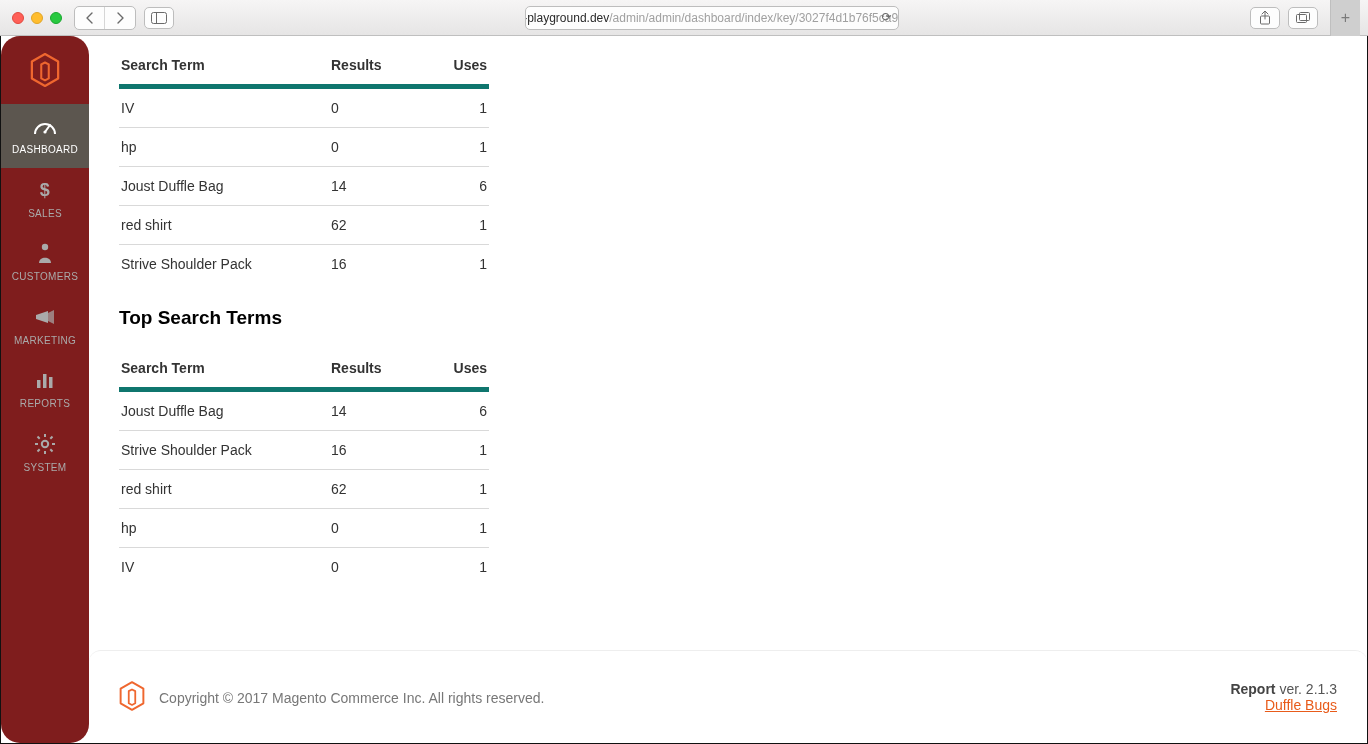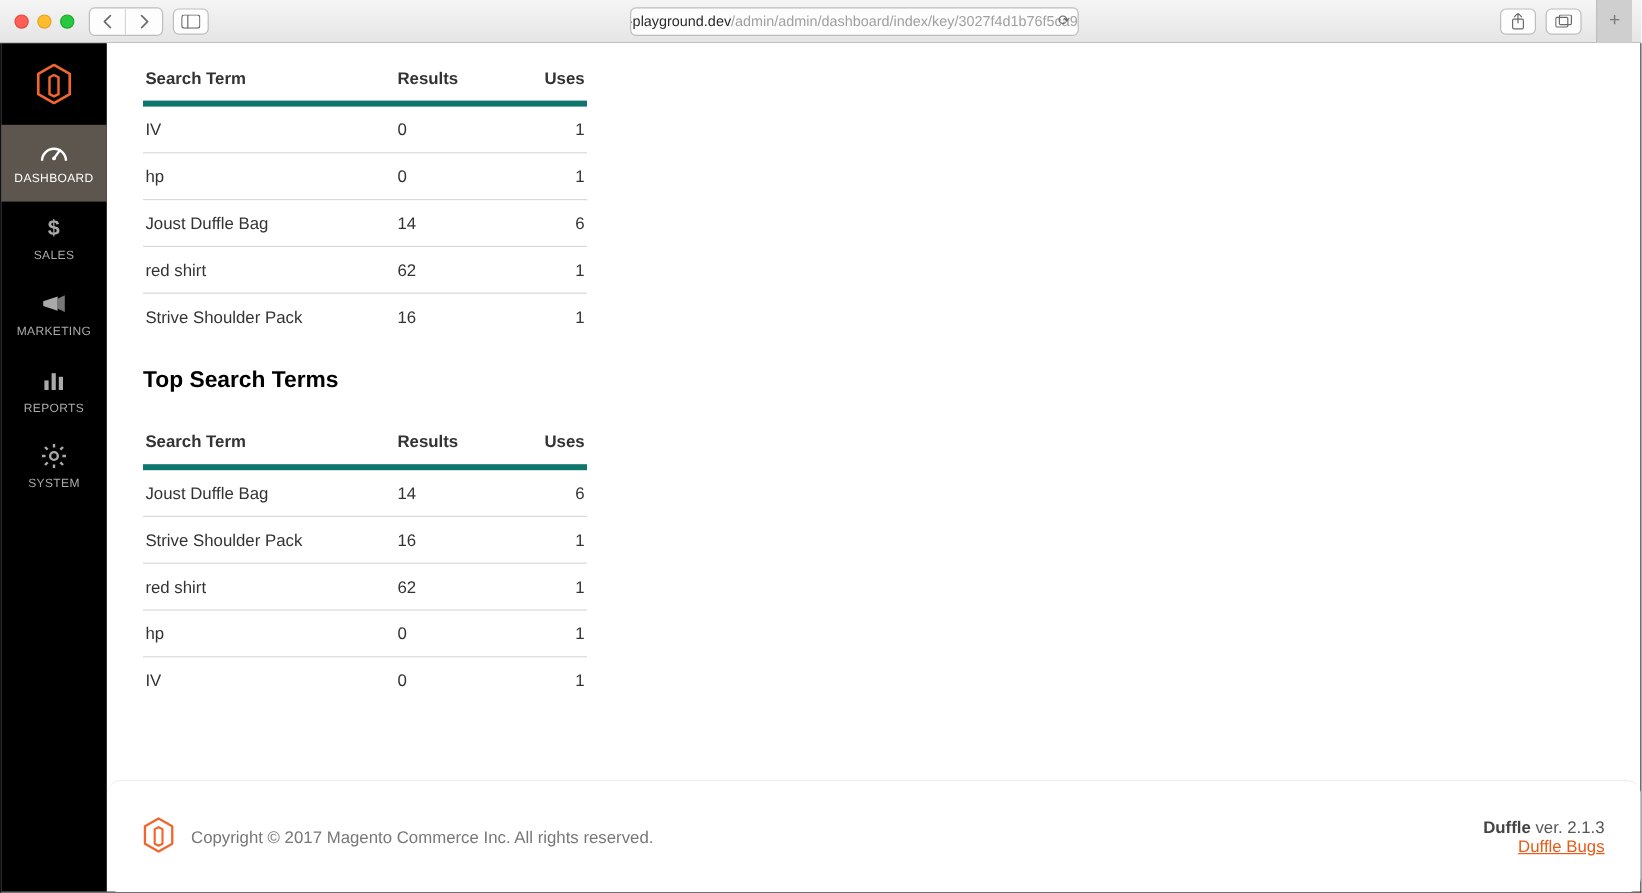--- a/index.html
+++ b/index.html
@@ -78,23 +78,23 @@
     height: calc(100% - 36px);
     display: flex;
     background: #fff;
     border: 1px solid #111;
     border-top: none;
   }
 
   
   .sidebar {
     width: 88px; flex: 0 0 88px;
-    background: #000000;
+    background: #7f1d1d;
     color: #aaa;
-    display: flex; flex-direction: column; align-items: stretch;
+    display: flex; flex-direction: column; align-items: stretch; border-radius: 19px;
   }
   .sidebar .brand {
     height: 68px; display: flex; align-items: center; justify-content: center;
   }
   .sidebar .brand svg { width: 30px; height: 34px; }
   .nav-item {
     padding: 10px 4px 12px; text-align: center;
     cursor: pointer; color: #aaa;
     font-size: 10px; letter-spacing: 0.3px;
   }
@@ -213,20 +213,29 @@
           </div>
           <div class="nav-label">DASHBOARD</div>
         </div>
         <div class="nav-item">
           <div class="nav-icon">
             <svg width="20" height="22" viewBox="0 0 20 22">
               <text x="10" y="17" text-anchor="middle" font-size="18" font-weight="700" fill="currentColor">$</text>
             </svg>
           </div>
           <div class="nav-label">SALES</div>
+        </div>
+        <div class="nav-item">
+          <div class="nav-icon">
+            <svg width="16" height="22" viewBox="0 0 16 22">
+              <circle cx="8" cy="5" r="3.2" fill="currentColor"></circle>
+              <path d="M2 21 C2 14 14 14 14 21 Z" fill="currentColor"></path>
+            </svg>
+          </div>
+          <div class="nav-label">CUSTOMERS</div>
         </div>
         <div class="nav-item">
           <div class="nav-icon">
             <svg width="22" height="20" viewBox="0 0 22 20">
               <path d="M2 8 L14 4 L14 16 L2 12 Z" fill="currentColor"></path>
               <path d="M14 6 L20 3 L20 17 L14 14 Z" fill="currentColor" opacity="0.7"></path>
             </svg>
           </div>
           <div class="nav-label">MARKETING</div>
         </div>
@@ -346,20 +355,20 @@
         <span class="footer-logo">
           <svg viewBox="0 0 32 36">
             <path d="M16 1 L30 9 V27 L16 35 L2 27 V9 Z" fill="none" stroke="#ef672f" stroke-width="2.4" stroke-linejoin="round"></path>
             <path d="M12 12 V27 L16 29 L20 27 V12 L16 10 Z" fill="none" stroke="#ef672f" stroke-width="2.2" stroke-linejoin="round"></path>
           </svg>
         </span>
         <span>Copyright © 2017 Magento Commerce Inc. All rights reserved.</span>
       </div>
       <div class="footer-right">
         <div class="ver">
-          <strong>Duffle</strong><span> ver. </span><span>2.1.3</span>
+          <strong>Report</strong><span> ver. </span><span>2.1.3</span>
         </div>
         <a>Duffle Bugs</a>
       </div>
     </div>
   </div>
 
 </div>
 
 </body></html>

